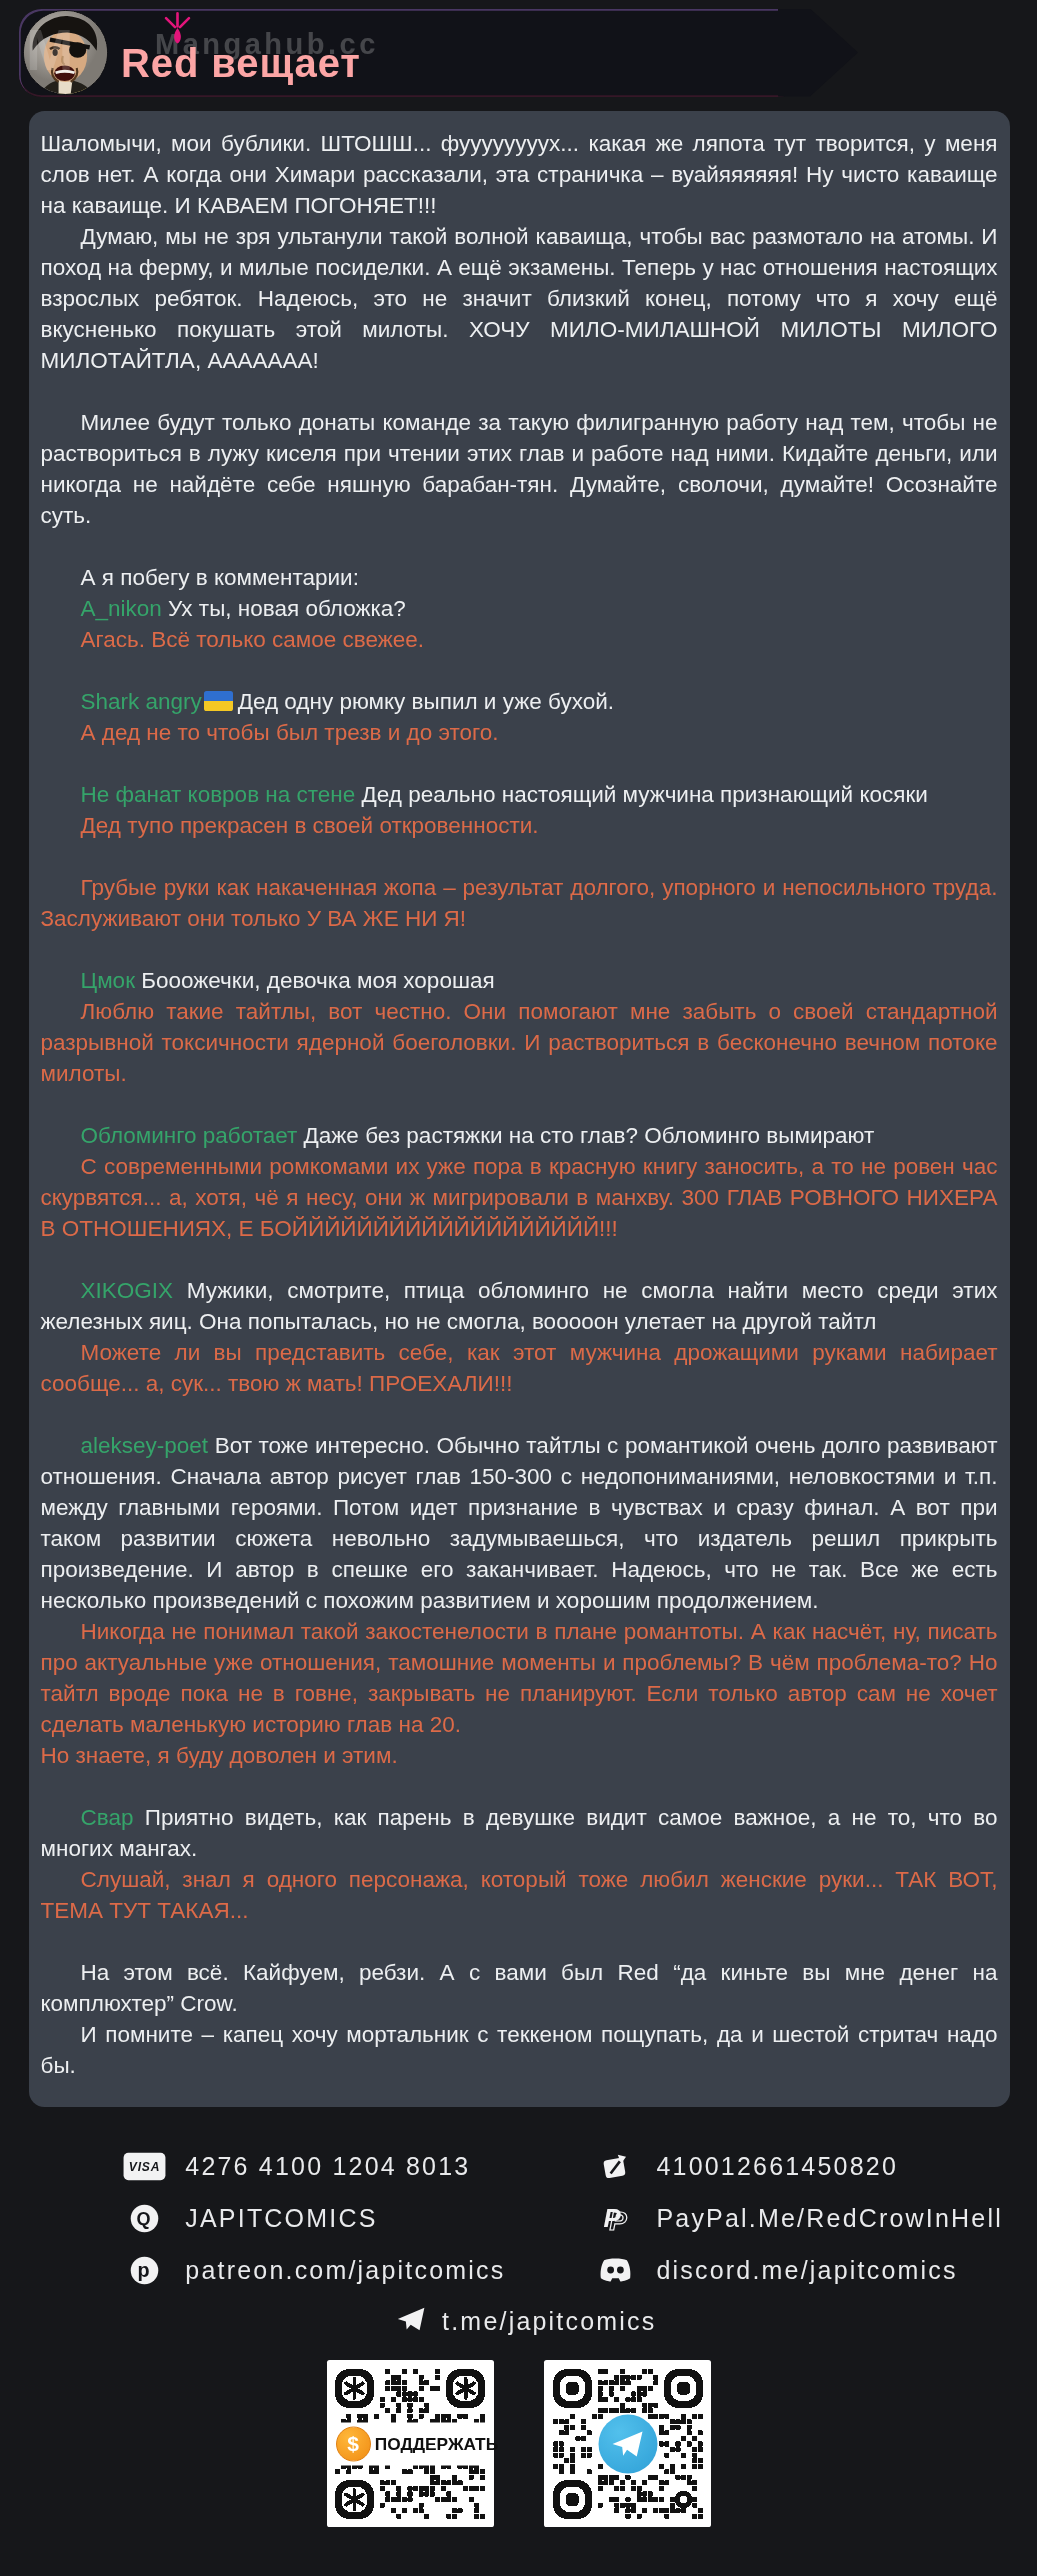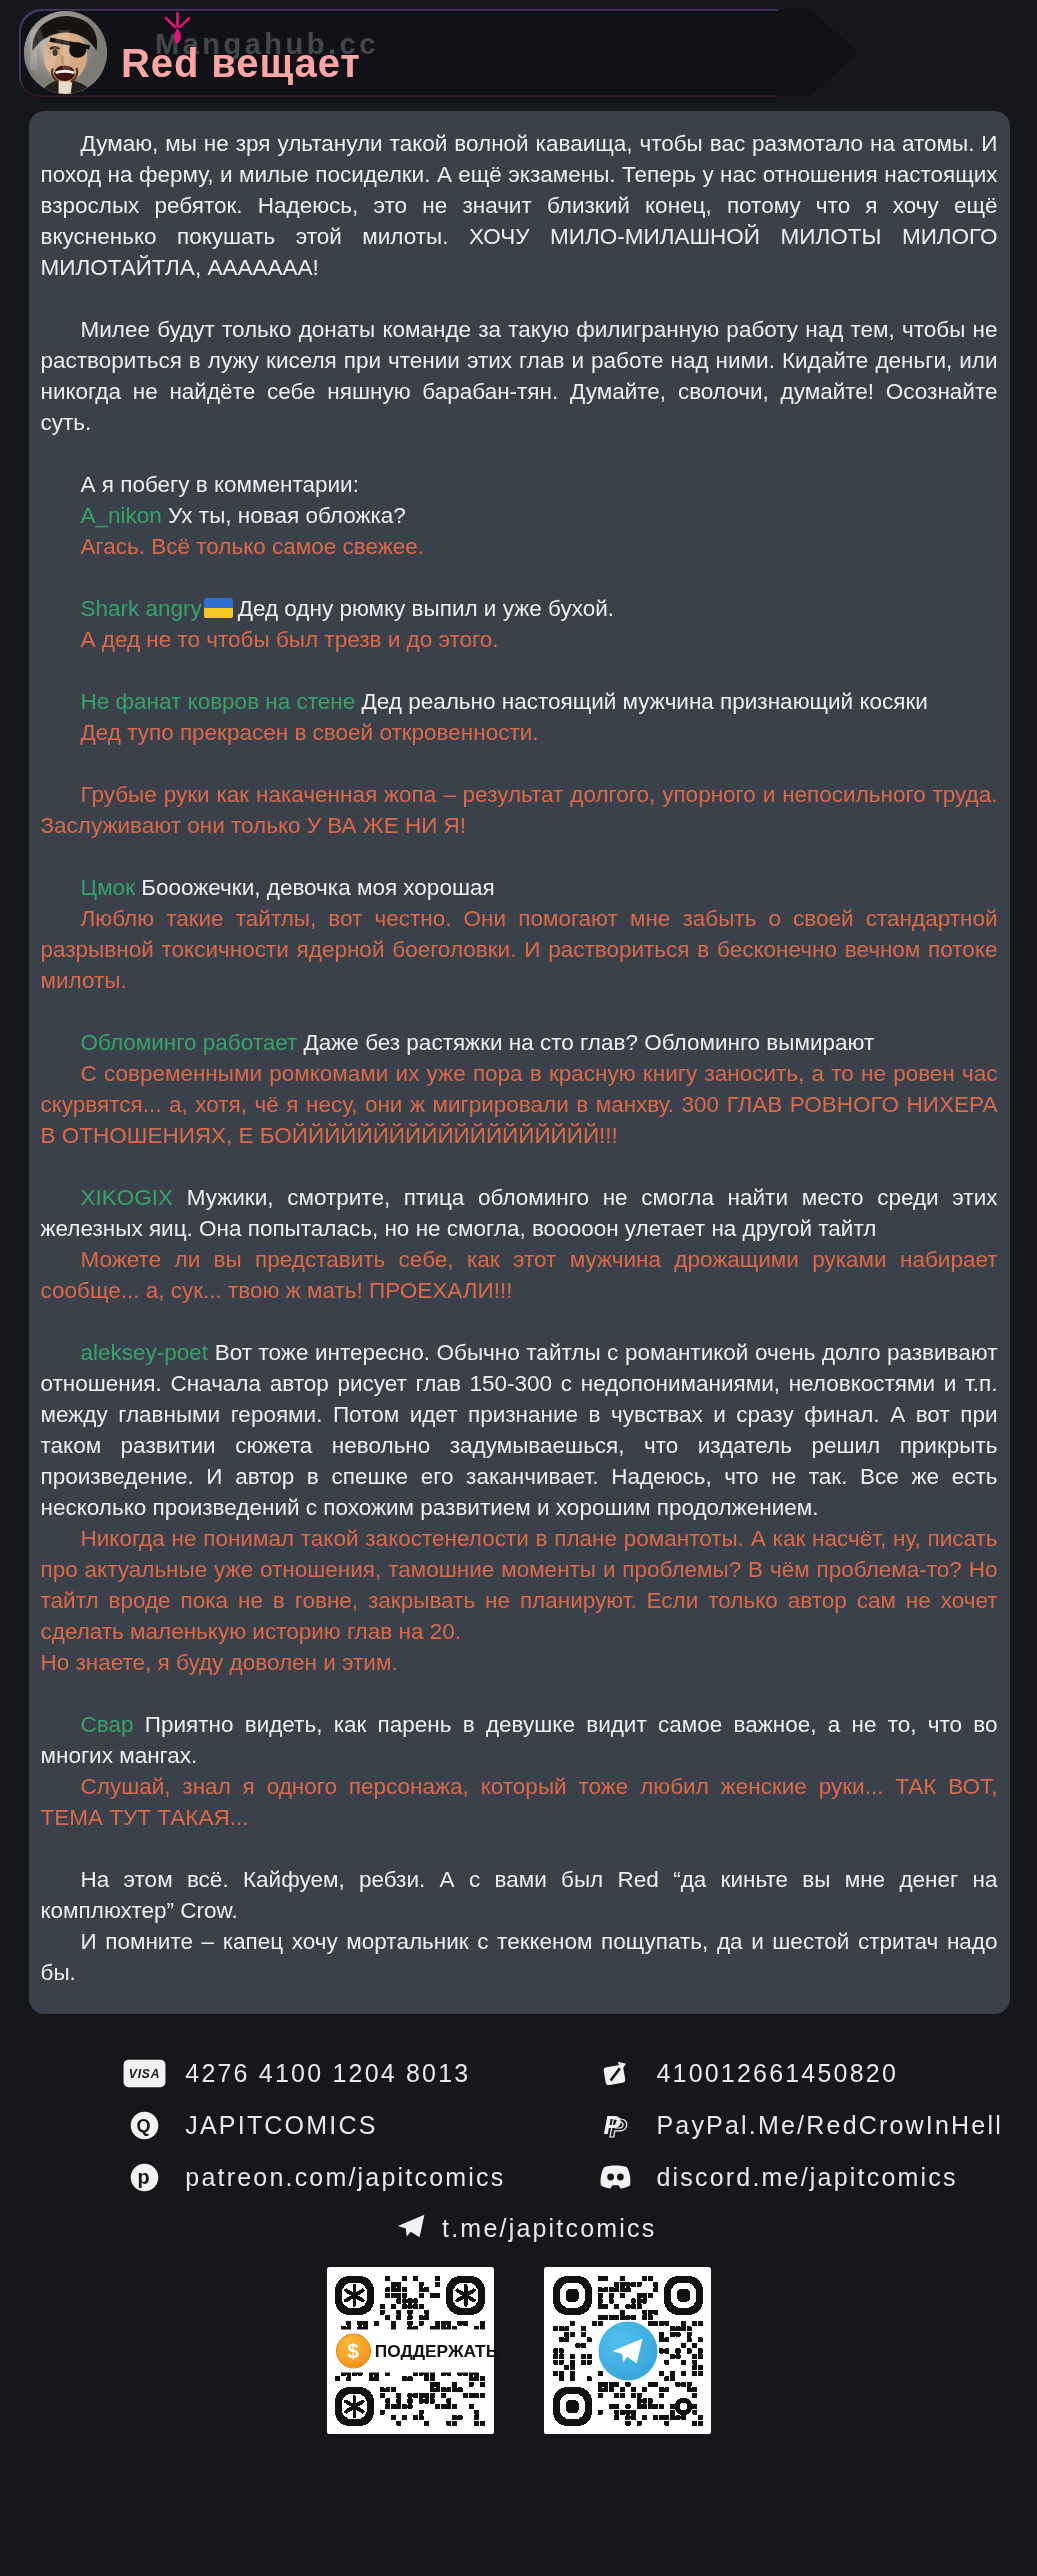--- a/index.html
+++ b/index.html
@@ -119,20 +119,21 @@
   <div class="title">Red вещает</div>
   <div class="sparkle">
     <svg viewBox="0 0 40 44" width="33" height="36">
       <path d="M20 22 C14 30 15 38 20 41 C25 38 26 30 20 22 Z" fill="#e3157b"></path>
       <path d="M20 20 L20 4 M17 21 L6 10 M23 21 L34 10" stroke="#e3157b" stroke-width="3.2" stroke-linecap="round" fill="none"></path>
     </svg>
   </div>
 </div>
 
 <div class="post" id="post-body">
+    <p class="para">Шаломычи, мои бублики. ШТОШШ... фуууууууух... какая же ляпота тут творится, у меня слов нет. А когда они Химари рассказали, эта страничка – вуайяяяяяя! Ну чисто каваище на каваище. И КАВАЕМ ПОГОНЯЕТ!!!</p>
     <p class="para indent">Думаю, мы не зря ультанули такой волной каваища, чтобы вас размотало на атомы. И поход на ферму, и милые посиделки. А ещё экзамены. Теперь у нас отношения настоящих взрослых ребяток. Надеюсь, это не значит близкий конец, потому что я хочу ещё вкусненько покушать этой милоты. ХОЧУ МИЛО-МИЛАШНОЙ МИЛОТЫ МИЛОГО МИЛОТАЙТЛА, ААААААА!</p>
     <div class="gap"></div>
     <p class="para indent">Милее будут только донаты команде за такую филигранную работу над тем, чтобы не раствориться в лужу киселя при чтении этих глав и работе над ними. Кидайте деньги, или никогда не найдёте себе няшную барабан-тян. Думайте, сволочи, думайте! Осознайте суть.</p>
     <div class="gap"></div>
     <p class="para indent">А я побегу в комментарии:</p>
     <p class="para indent"><span class="user">A_nikon</span> <span>Ух ты, новая обложка?</span></p>
     <p class="para indent reply">Агась. Всё только самое свежее.</p>
     <div class="gap"></div>
     <p class="para indent"><span class="user">Shark angry</span><span class="flag-ua"></span><span>Дед одну рюмку выпил и уже бухой.</span></p>
     <p class="para indent reply">А дед не то чтобы был трезв и до этого.</p>

